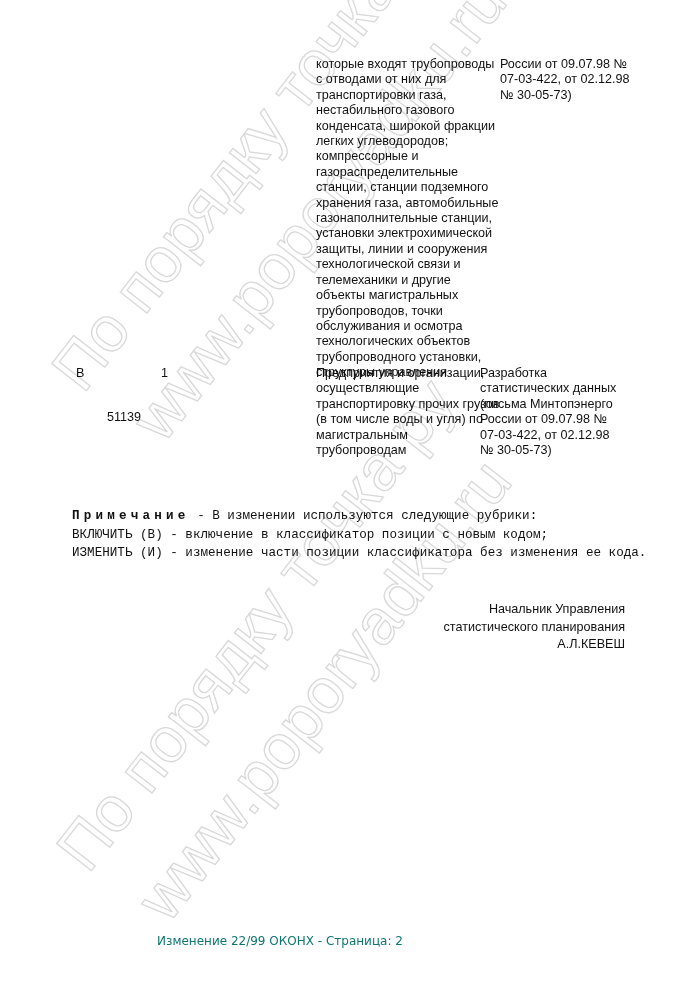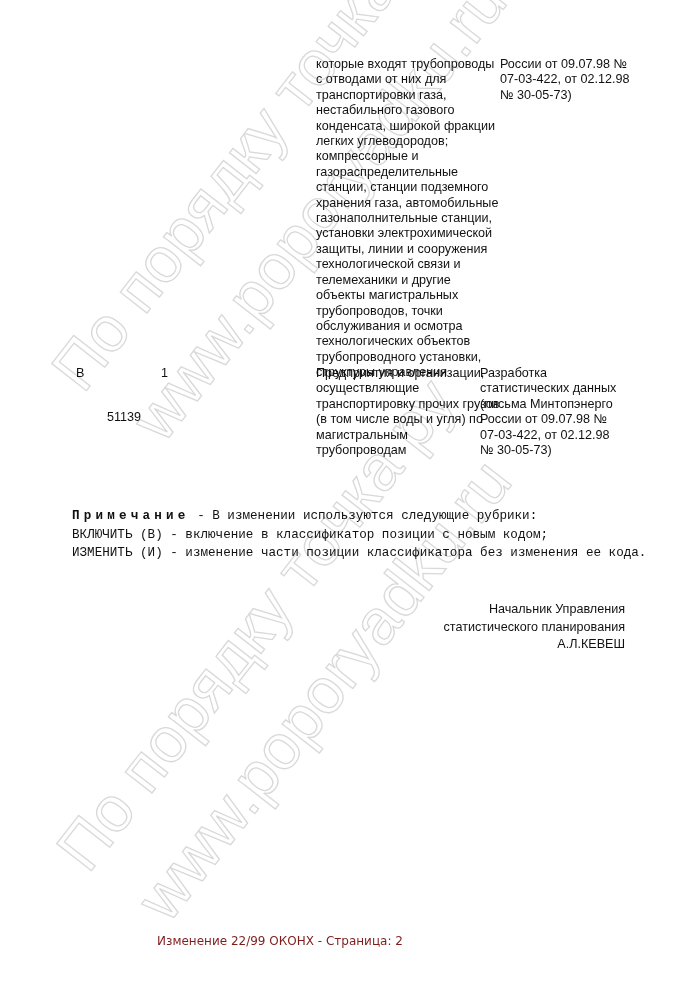--- a/index.html
+++ b/index.html
@@ -14,21 +14,21 @@
     font-size: 64px; color: transparent; -webkit-text-stroke: 1.3px #d9d9d9;
     transform-origin: left bottom; transform: rotate(-52deg);
   }
   .col { position: absolute; font-size: 12.6px; line-height: 15.4px; }
   .col .line { display: block; white-space: nowrap; }
   .note { position: absolute; left: 72px; top: 507px; font-size: 12.6px; line-height: 18.5px; }
   .note .line { display: block; white-space: nowrap; font-family: Liberation Mono, monospace; }
   .note-label { font-weight: bold; letter-spacing: 4.2px; }
   .signature { position: absolute; right: 75px; top: 601px; text-align: right; font-size: 12.6px; line-height: 17.5px; }
   .signature .line { display: block; white-space: nowrap; text-align: right; }
-  .footer { position: absolute; left: 0; width: 560px; top: 934px; text-align: center; font-family: "DejaVu Sans", sans-serif; font-size: 12px; color: #7f1d1d; }
+  .footer { position: absolute; left: 0; width: 560px; top: 934px; text-align: center; font-family: "DejaVu Sans", sans-serif; font-size: 12px; color: #0f766e; }
 </style>
 </head>
 <body>
 
 <div class="page">
 
   <div class="watermark-layer">
     <div class="wm" style="left:95px; top:330px;">По порядку точка ру</div>
     <div class="wm" style="left:175px; top:380px;">www.poporyadku.ru</div>
     <div class="wm" style="left:100px; top:810px;">По порядку точка ру</div>

